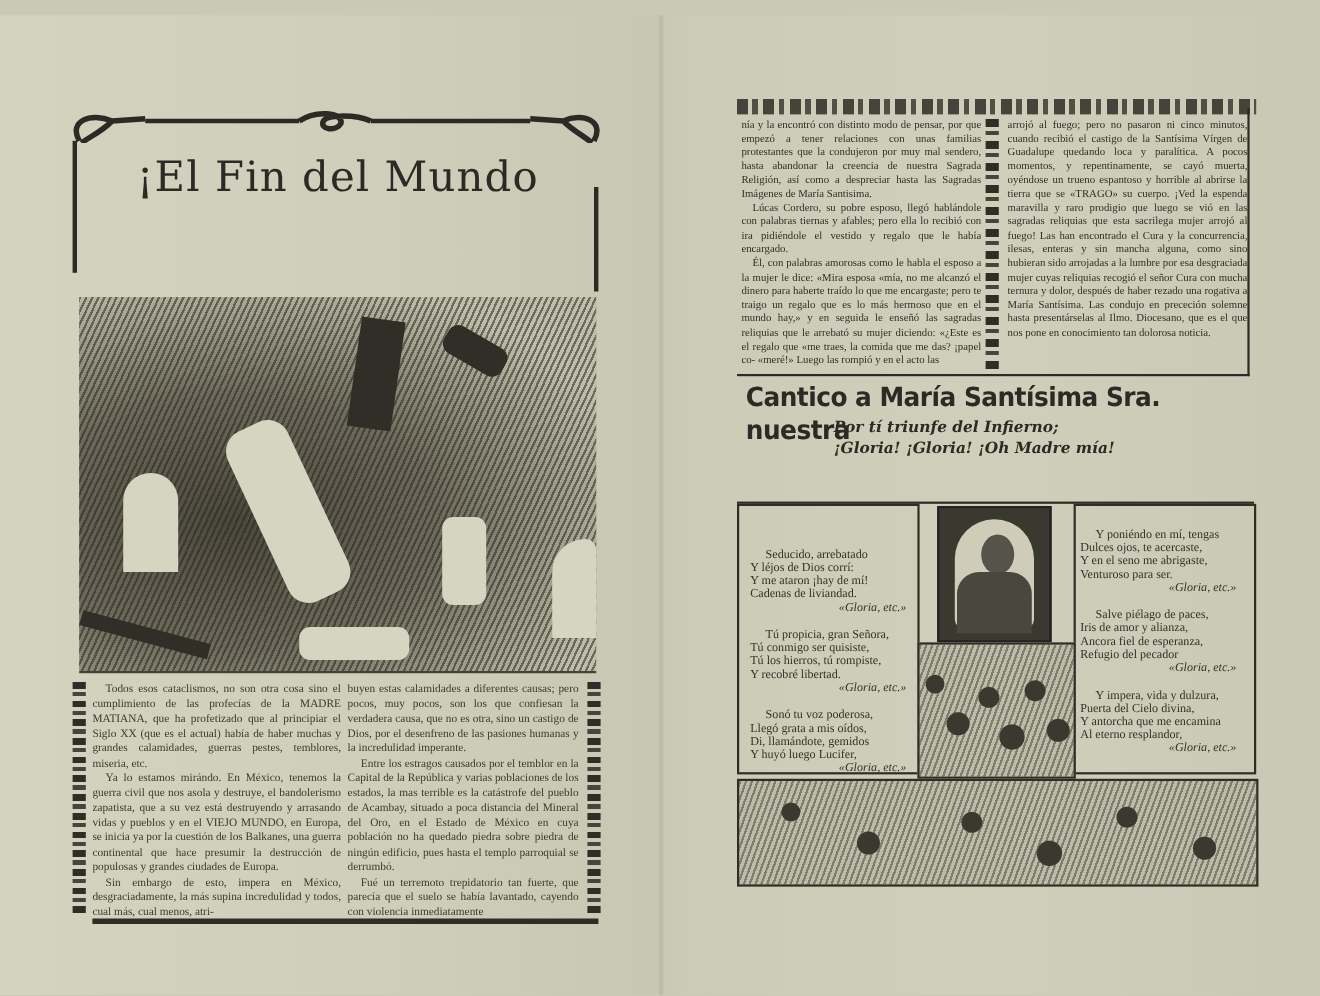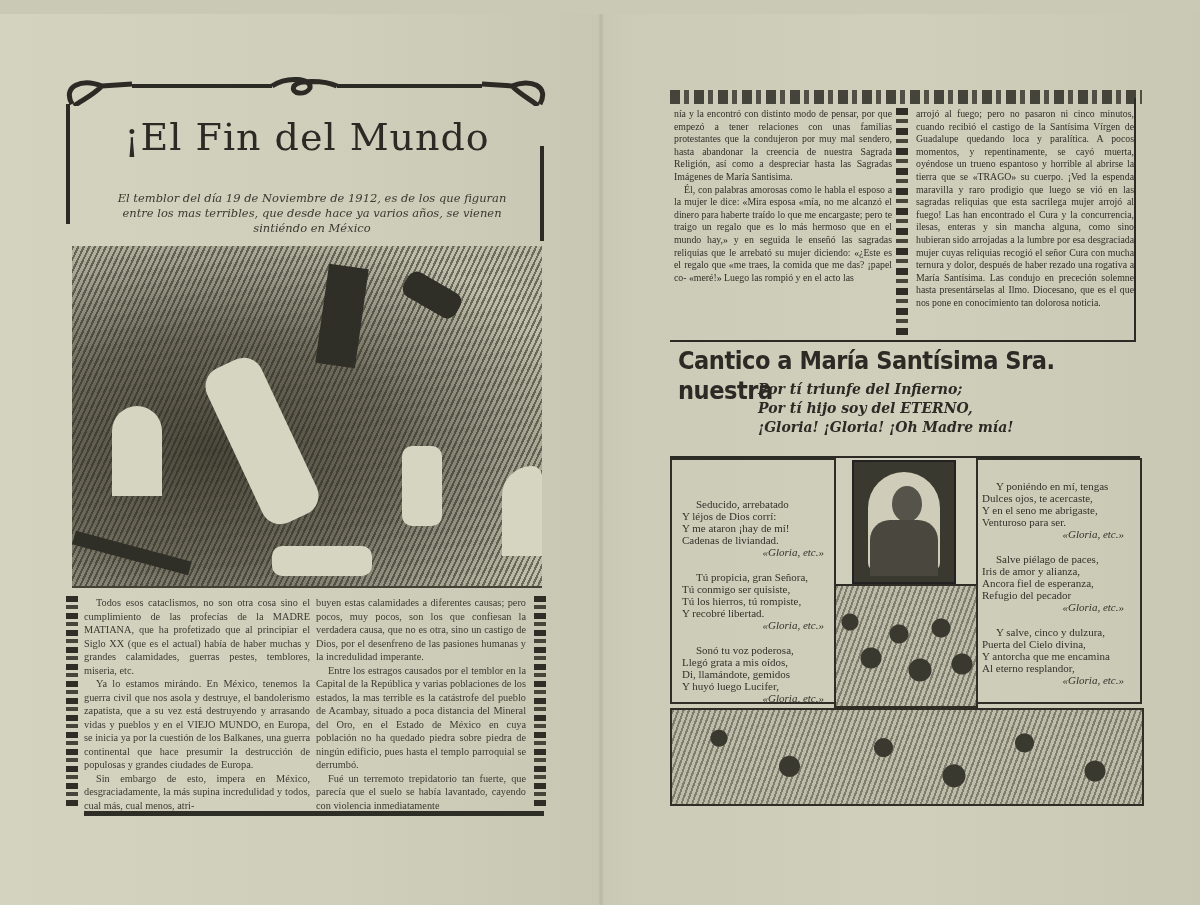--- a/index.html
+++ b/index.html
@@ -10,21 +10,21 @@
       position:relative;
       color:#2d2c26;
     }
     .sheet {
       position:absolute; left:0; top:14px; width:1200px; height:891px;
       background:linear-gradient(90deg,#d4d3c0 0%,#cfcebb 30%,#c8c7b3 50%,#cccbb8 52%,#d0cfbc 75%,#c9c8b4 100%);
     }
     .fold { position:absolute; left:598px; top:14px; width:6px; height:891px; background:linear-gradient(90deg,rgba(0,0,0,0),rgba(80,75,50,0.12),rgba(0,0,0,0)); }
 
     
-    .lp { position:absolute; left:62px; top:76px; width:488px; height:742px; }
+    .lp { position:absolute; left:62px; top:100px; width:488px; height:742px; }
     .orn-top { position:absolute; left:0; top:0; width:488px; height:30px; }
     .side-bar { position:absolute; width:4px; background:#2b2a24; }
     .lp-title {
       position:absolute; left:40px; top:40px; width:410px; text-align:center;
       font-family:"DejaVu Serif", serif; font-size:38px; line-height:42px; color:#2b2a24; letter-spacing:1px;
     }
     .lp-sub {
       position:absolute; left:50px; top:115px; width:400px; text-align:center;
       font-style:italic; font-size:11.5px; line-height:15px; color:#3a382f;
       font-family:"DejaVu Serif", serif;
@@ -101,21 +101,20 @@
     <path d="M210 10 C225 0, 250 2, 248 12 C244 20, 228 18, 232 10 C236 4, 262 4, 275 10" stroke="#2b2a24" stroke-width="5" fill="none"></path>
     <line x1="275" y1="10" x2="420" y2="10" stroke="#2b2a24" stroke-width="4"></line>
     <path d="M420 8 L450 10 C468 2, 488 10, 478 28 M450 10 C460 20, 470 24, 476 30" stroke="#2b2a24" stroke-width="5" fill="none"></path>
   </svg>
   <div class="side-bar" style="left:4px; top:28px; height:120px;"></div>
   <div class="side-bar" style="left:478px; top:70px; height:95px;"></div>
 
   <div class="lp-title">
     <div>¡El Fin del Mundo</div>
   </div>
-  <div class="lp-sub">El temblor del día 19 de Noviembre de 1912, es de los que figuran entre los mas terribles, que desde hace ya varios años, se vienen sintiéndo en México</div>
 
   <div class="woodcut">
     <div class="wc-shape" style="left:40px; top:160px; width:50px; height:90px; border-radius:25px 25px 0 0;"></div>
     <div class="wc-dark" style="left:250px; top:20px; width:40px; height:100px; transform:rotate(8deg);"></div>
     <div class="wc-shape" style="left:160px; top:110px; width:60px; height:170px; transform:rotate(-25deg); border-radius:20px;"></div>
     <div class="wc-dark" style="left:330px; top:35px; width:60px; height:28px; transform:rotate(30deg); border-radius:10px;"></div>
     <div class="wc-shape" style="left:330px; top:200px; width:40px; height:80px; border-radius:10px;"></div>
     <div class="wc-shape" style="left:430px; top:220px; width:40px; height:90px; border-radius:30px 10px 0 0;"></div>
     <div class="wc-dark" style="left:0; top:300px; width:120px; height:14px; transform:rotate(15deg);"></div>
     <div class="wc-shape" style="left:200px; top:300px; width:100px; height:30px; border-radius:10px;"></div>
@@ -133,33 +132,33 @@
     <p>Fué un terremoto trepidatorio tan fuerte, que parecía que el suelo se había lavantado, cayendo con violencia inmediatamente</p>
   </div>
   <div class="vine" style="left:472px; top:520px; height:212px;"></div>
   <div class="bottom-rule"></div>
 </div>
 
 <div class="rp">
   <div class="orn-row"></div>
   <div class="rcol" style="left:4px;">
     <p class="first">nía y la encontró con distinto modo de pensar, por que empezó a tener relaciones con unas familias protestantes que la condujeron por muy mal sendero, hasta abandonar la creencia de nuestra Sagrada Religión, así como a despreciar hasta las Sagradas Imágenes de María Santisima.</p>
+    <p>Lúcas Cordero, su pobre esposo, llegó hablándole con palabras tiernas y afables; pero ella lo recibió con ira pidiéndole el vestido y regalo que le había encargado.</p>
     <p>Él, con palabras amorosas como le habla el esposo a la mujer le dice: «Mira esposa «mía, no me alcanzó el dinero para haberte traído lo que me encargaste; pero te traigo un regalo que es lo más hermoso que en el mundo hay,» y en seguida le enseñó las sagradas reliquias que le arrebató su mujer diciendo: «¿Este es el regalo que «me traes, la comida que me das? ¡papel co- «meré!» Luego las rompió y en el acto las</p>
   </div>
   <div class="rvine"></div>
   <div class="rcol" style="left:246px;">
     <p class="first">arrojó al fuego; pero no pasaron ni cinco minutos, cuando recibió el castigo de la Santísima Vírgen de Guadalupe quedando loca y paralítica. A pocos momentos, y repentinamente, se cayó muerta, oyéndose un trueno espantoso y horrible al abrirse la tierra que se «TRAGO» su cuerpo. ¡Ved la espenda maravilla y raro prodigio que luego se vió en las sagradas reliquias que esta sacrilega mujer arrojó al fuego! Las han encontrado el Cura y la concurrencia, ilesas, enteras y sin mancha alguna, como sino hubieran sido arrojadas a la lumbre por esa desgraciada mujer cuyas reliquias recogió el señor Cura con mucha ternura y dolor, después de haber rezado una rogativa a María Santísima. Las condujo en prececión solemne hasta presentárselas al Ilmo. Diocesano, que es el que nos pone en conocimiento tan dolorosa noticia.</p>
   </div>
   <div class="rrule" style="left:464px; top:8px; width:2px; height:244px;"></div>
   <div class="rrule" style="left:0; top:250px; width:466px; height:2px;"></div>
 
   <div class="cantico-title">Cantico a María Santísima Sra. nuestra</div>
   <div class="refrain">
     <div>Por tí triunfe del Infierno;</div>
-    <div>Por tí hijo soy del ETERNO,</div>
     <div>¡Gloria! ¡Gloria! ¡Oh Madre mía!</div>
   </div>
   <div class="rrule" style="left:0; top:366px; width:470px; height:2px;"></div>
 
   <div class="box" style="left:0; top:368px; width:162px; height:242px;"></div>
   <div class="verses" style="left:12px; top:408px; width:150px;">
     <div class="verse">
       <span class="ln" style="padding-left:14px">Seducido, arrebatado</span>
       <span class="ln">Y léjos de Dios corrí:</span>
       <span class="ln">Y me ataron ¡hay de mí!</span>
@@ -198,21 +197,21 @@
       <span class="ch">«Gloria, etc.»</span>
     </div>
     <div class="verse">
       <span class="ln" style="padding-left:14px">Salve piélago de paces,</span>
       <span class="ln">Iris de amor y alianza,</span>
       <span class="ln">Ancora fiel de esperanza,</span>
       <span class="ln">Refugio del pecador</span>
       <span class="ch">«Gloria, etc.»</span>
     </div>
     <div class="verse">
-      <span class="ln" style="padding-left:14px">Y salve, cinco y dulzura,</span>
+      <span class="ln" style="padding-left:14px">Y impera, vida y dulzura,</span>
       <span class="ln">Puerta del Cielo divina,</span>
       <span class="ln">Y antorcha que me encamina</span>
       <span class="ln">Al eterno resplandor,</span>
       <span class="ch">«Gloria, etc.»</span>
     </div>
   </div>
 
   <div class="crowd" style="left:164px; top:494px; width:140px; height:120px;"></div>
   <div class="crowd" style="left:0; top:618px; width:470px; height:94px;"></div>
 

